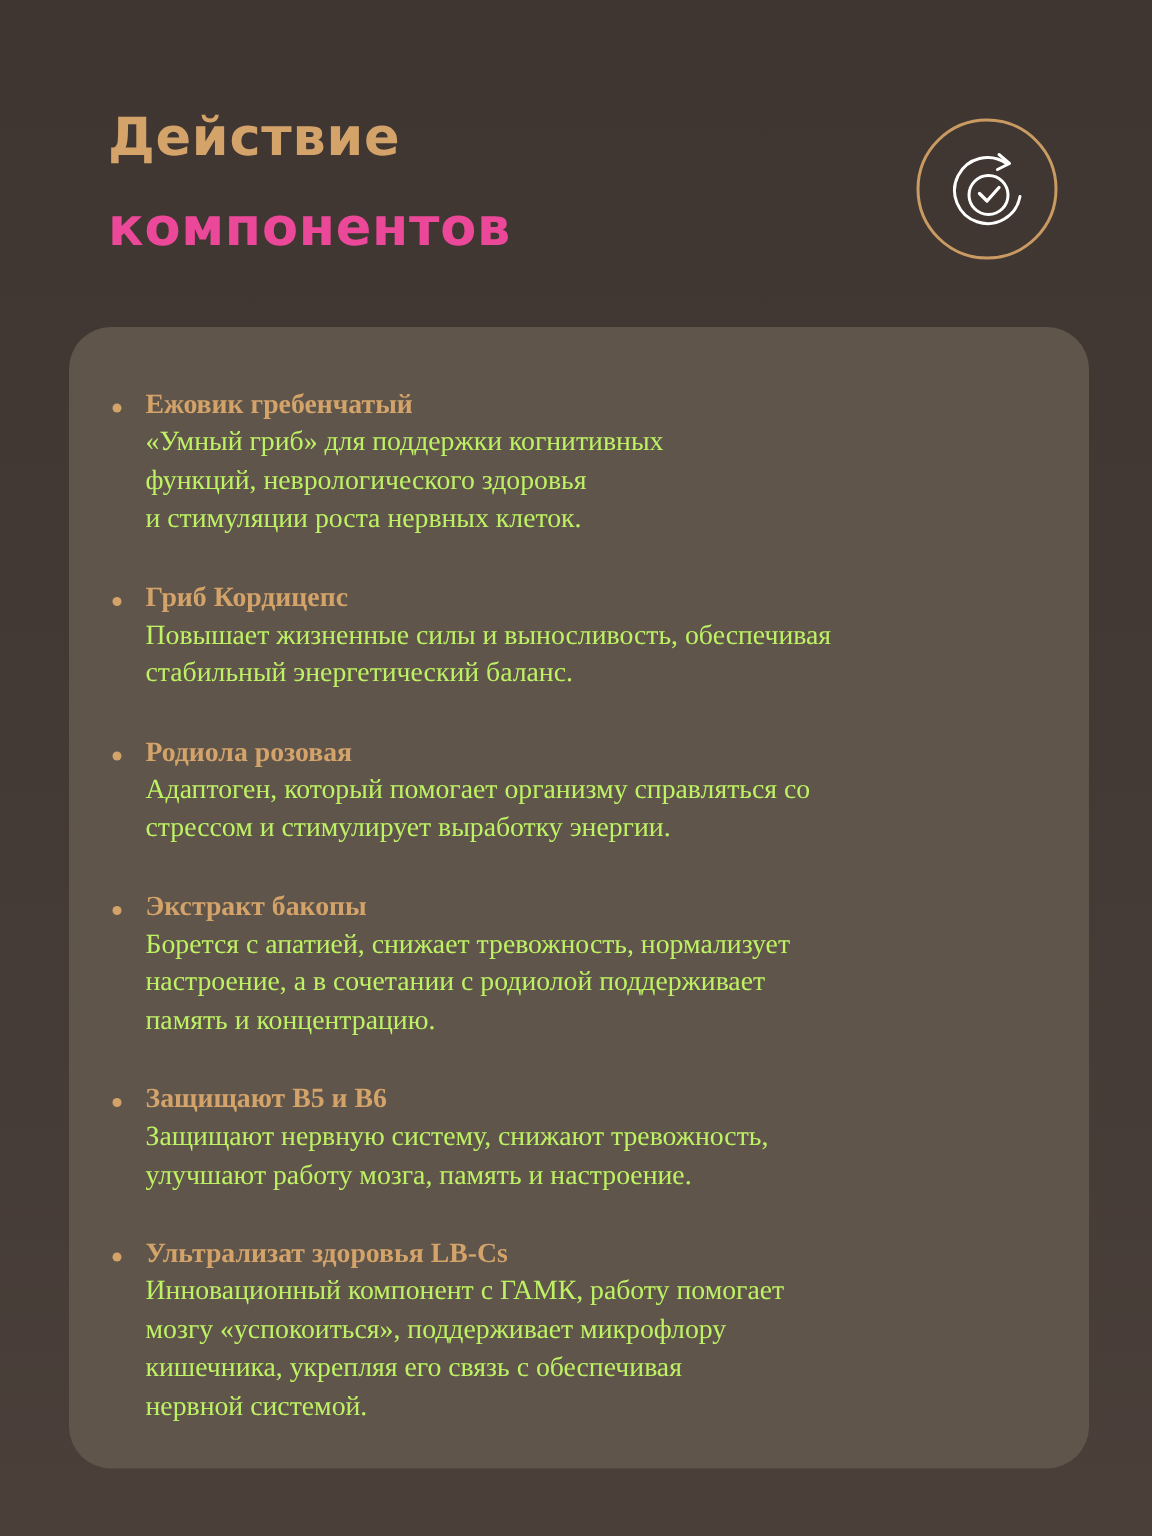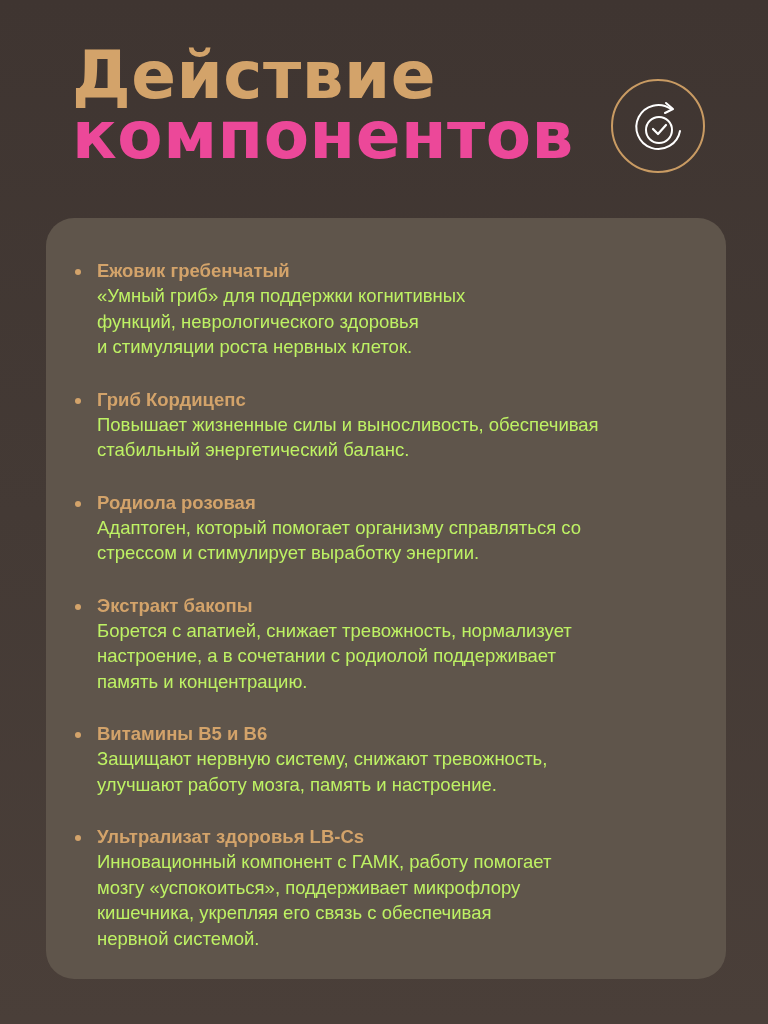--- a/index.html
+++ b/index.html
@@ -2,34 +2,34 @@
 <html><head>
 <meta charset="utf-8">
 <style>
   html, body { margin: 0; padding: 0; }
   body {
     width: 768px; height: 1024px; overflow: hidden; position: relative;
     background: linear-gradient(180deg, #3f3531 0%, #443a35 50%, #4a3f39 100%);
     font-family: "Liberation Sans", sans-serif;
   }
   .title {
-    position: absolute; left: 72px; top: 46px; margin: 0;
+    position: absolute; left: 72px; top: 62px; margin: 0;
     font-family: "DejaVu Sans", sans-serif; font-weight: bold;
-    font-size: 66px; line-height: 60px; letter-spacing: 0.5px;
+    font-size: 35px; line-height: 60px; letter-spacing: 0.5px;
   }
   .title .l1 { color: #d3a36a; display: block; }
   .title .l2 { color: #ec4899; display: block; }
   .badge {
     position: absolute; left: 611px; top: 79px; width: 94px; height: 94px;
     border: 2px solid #c99b63; border-radius: 50%; box-sizing: border-box;
   }
   .badge svg { position: absolute; left: 0; top: 0; }
   .card {
     position: absolute; left: 46px; top: 218px; width: 680px; height: 761px;
-    background: #5f554b; border-radius: 28px;
+    background: #5f554b; border-radius: 28px; font-family: Liberation Serif, serif;
   }
   .list { position: absolute; left: 0; top: 40px; right: 0; margin: 0; padding: 0; list-style: none; }
   .item { position: relative; padding-left: 51px; margin-bottom: 27px; }
   .bullet {
     position: absolute; left: 29px; top: 11px; width: 6px; height: 6px;
     border-radius: 50%; background: #d3a36a;
   }
   .item-title {
     display: block; color: #d3a36a; font-weight: bold;
     font-size: 18.5px; line-height: 25px;
@@ -78,21 +78,21 @@
     </li>
     <li class="item">
       <span class="bullet"></span>
       <span class="item-title">Экстракт бакопы</span>
       <span class="item-line">Борется с апатией, снижает тревожность, нормализует</span>
       <span class="item-line">настроение, а в сочетании с родиолой поддерживает</span>
       <span class="item-line">память и концентрацию.</span>
     </li>
     <li class="item">
       <span class="bullet"></span>
-      <span class="item-title">Витамины B5 и B6</span>
+      <span class="item-title">Защищают B5 и B6</span>
       <span class="item-line">Защищают нервную систему, снижают тревожность,</span>
       <span class="item-line">улучшают работу мозга, память и настроение.</span>
     </li>
     <li class="item">
       <span class="bullet"></span>
       <span class="item-title">Ультрализат здоровья LB-Cs</span>
       <span class="item-line">Инновационный компонент с ГАМК, работу помогает</span>
       <span class="item-line">мозгу «успокоиться», поддерживает микрофлору</span>
       <span class="item-line">кишечника, укрепляя его связь с обеспечивая</span>
       <span class="item-line">нервной системой.</span>

